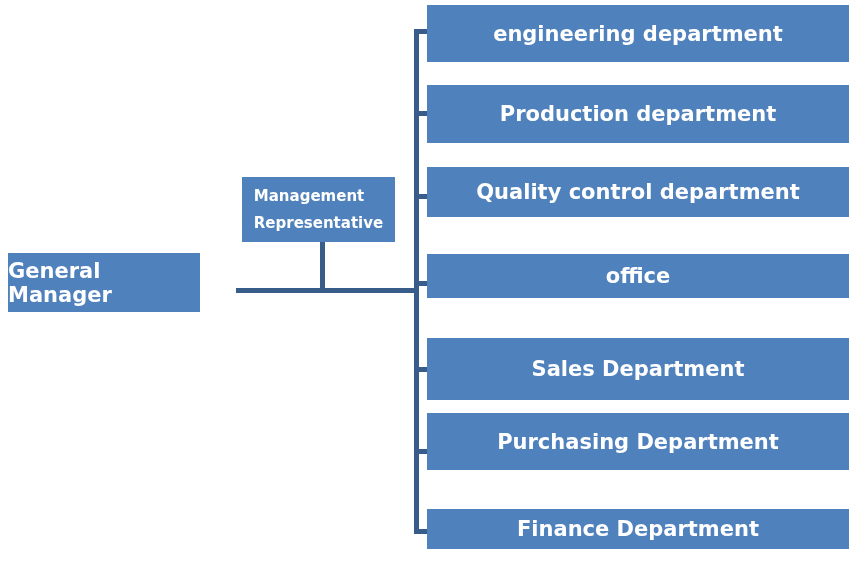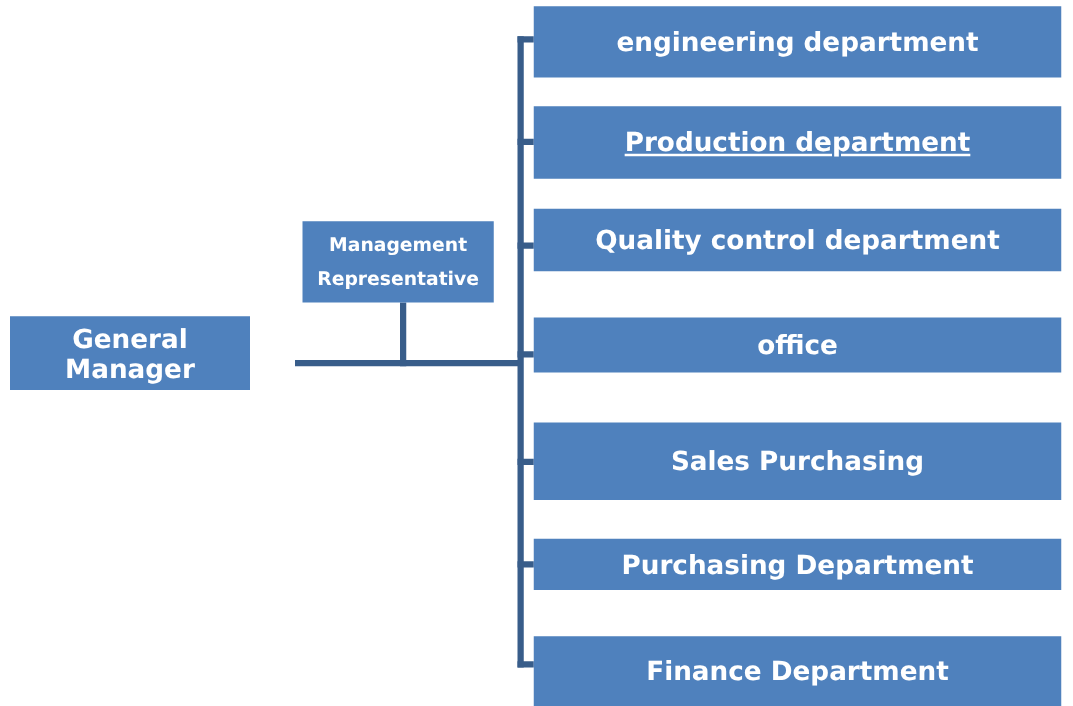--- a/index.html
+++ b/index.html
@@ -15,46 +15,45 @@
   }
 
   .node {
     position: absolute;
     background: #4F81BD;
     color: #ffffff;
     font-weight: bold;
     display: flex;
     align-items: center;
     justify-content: center;
-    text-align: center;
   }
 
   .gm-box {
     left: 8px; top: 253px; width: 192px; height: 59px;
     font-size: 21px;
   }
 
   .mr-box {
     left: 242px; top: 177px; width: 153px; height: 65px;
     font-size: 15px;
     line-height: 27px;
     padding: 0 16px;
   }
 
   .dept-box {
     left: 427px; width: 422px;
     font-size: 21px;
   }
   .dept-1 { top: 5px;   height: 57px; }
-  .dept-2 { top: 85px;  height: 58px; text-decoration: underline; }
+  .dept-2 { top: 85px;  height: 58px; }
   .dept-3 { top: 167px; height: 50px; }
   .dept-4 { top: 254px; height: 44px; }
   .dept-5 { top: 338px; height: 62px; }
-  .dept-6 { top: 431px; height: 41px; }
-  .dept-7 { top: 509px; height: 56px; }
+  .dept-6 { top: 413px; height: 57px; }
+  .dept-7 { top: 509px; height: 40px; }
 
   .connector {
     position: absolute;
     background: #385D8A;
   }
 
   .gm-line  { left: 236px; top: 288px;   width: 182px; height: 5px; }
   .mr-line  { left: 320px; top: 242px;   width: 5px;   height: 51px; }
   .trunk    { left: 414px; top: 29px;    width: 5px;   height: 505px; }
 
@@ -88,19 +87,19 @@
   <div class="node mr-box">Management Representative</div>
 
   <div class="node dept-box dept-1">engineering department</div>
 
   <div class="node dept-box dept-2">Production department</div>
 
   <div class="node dept-box dept-3">Quality control department</div>
 
   <div class="node dept-box dept-4">office</div>
 
-  <div class="node dept-box dept-5">Sales Purchasing</div>
+  <div class="node dept-box dept-5">Sales Department</div>
 
   <div class="node dept-box dept-6">Purchasing Department</div>
 
   <div class="node dept-box dept-7">Finance Department</div>
 
 </div>
 
 </body></html>

